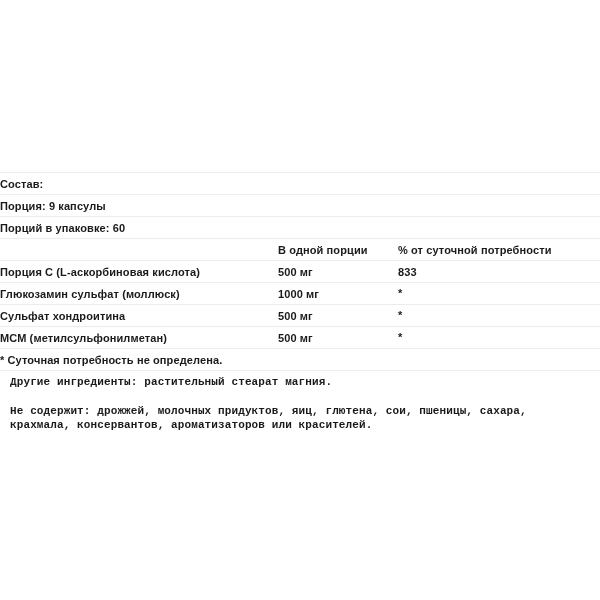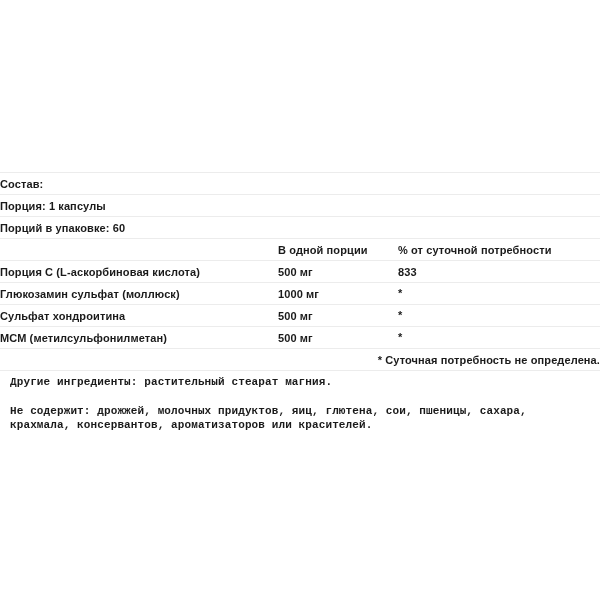--- a/index.html
+++ b/index.html
@@ -37,21 +37,20 @@
     border-collapse: collapse;
     table-layout: fixed;
     font-size: 11px;
   }
 
   table.facts tr {
     border-top: 1px solid #ececec;
   }
   table.facts tr.last-row {
     border-bottom: 1px solid #ececec;
-    text-align: right;
   }
 
   table.facts td {
     padding: 0;
     height: 21px;
     vertical-align: middle;
     font-weight: bold;
     font-size: 11px;
     color: #1a1a1a;
     letter-spacing: 0.01em;
@@ -113,21 +112,21 @@
         <col class="c-amt">
         <col class="c-dv">
       </colgroup>
       <tbody>
 
         <tr>
           <td class="name" colspan="3">Состав:</td>
         </tr>
 
         <tr>
-          <td class="name" colspan="3">Порция: 1 капсулы</td>
+          <td class="name" colspan="3">Порция: 9 капсулы</td>
         </tr>
 
         <tr>
           <td class="name" colspan="3">Порций в упаковке: 60</td>
         </tr>
 
         <tr>
           <td class="name"></td>
           <td class="amt">В одной порции</td>
           <td class="dv">% от суточной потребности</td>

